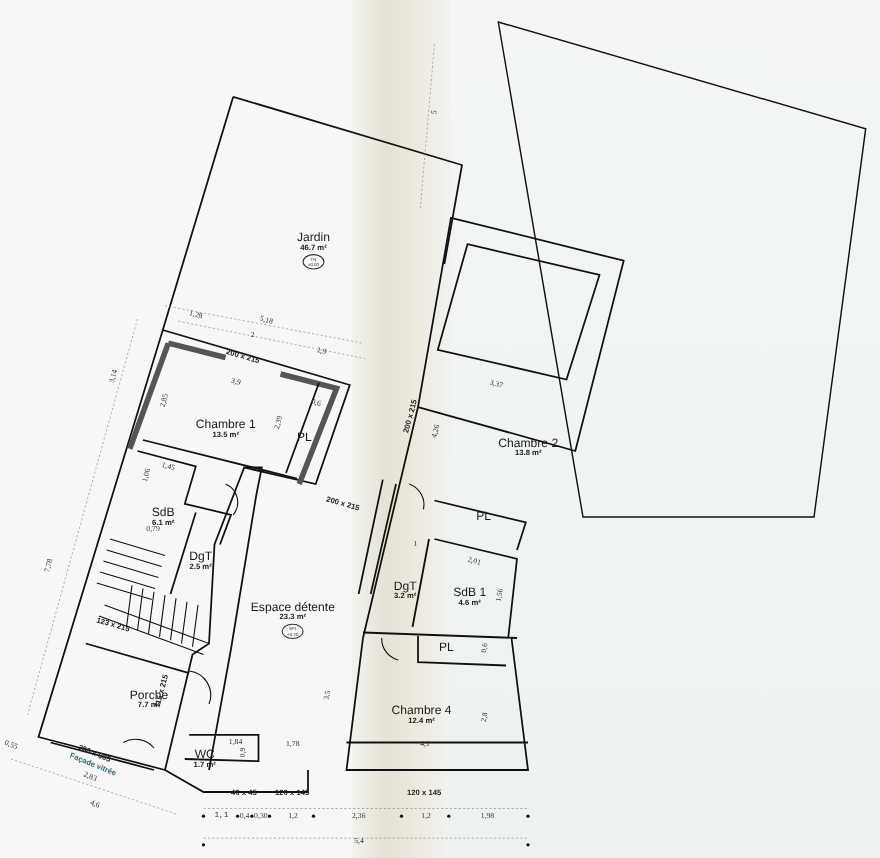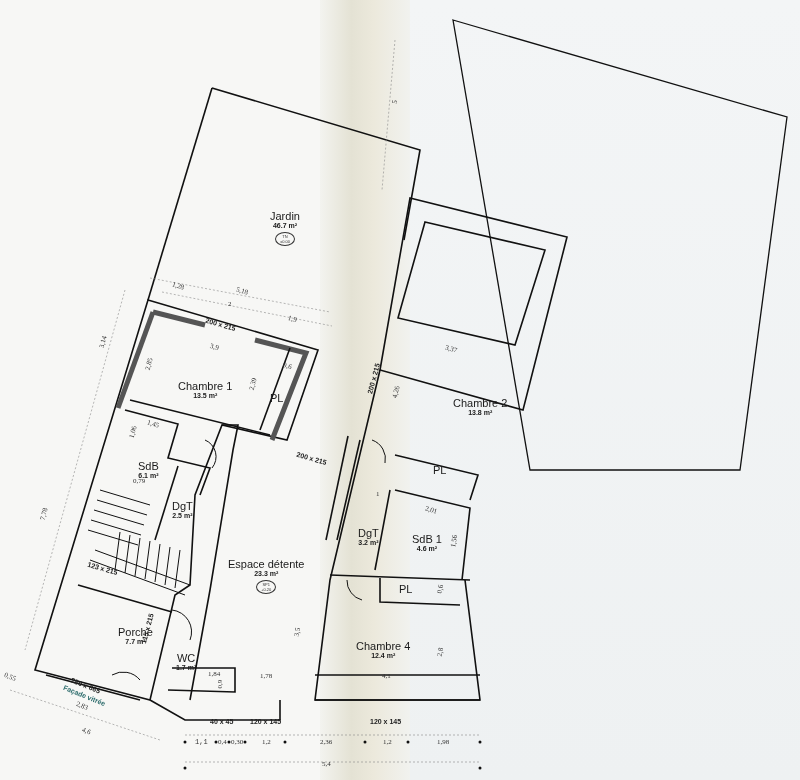--- a/index.html
+++ b/index.html
@@ -129,30 +129,30 @@
   <span class="room-name">PL</span>
 </div>
 <div class="lbl" style="left:138px;top:460px;">
   <span class="room-name">SdB</span>
   <span class="room-area">6.1 m²</span>
 </div>
 <div class="lbl" style="left:172px;top:500px;">
   <span class="room-name">DgT</span>
   <span class="room-area">2.5 m²</span>
 </div>
-<div class="lbl" style="left:228px;top:558px;">
+<div class="lbl" style="left:228px;top:546px;">
   <span class="room-name">Espace détente</span>
   <span class="room-area">23.3 m²</span>
   <span class="badge"><span>SP1</span><br><span>+0.20</span></span>
 </div>
 <div class="lbl" style="left:86px;top:626px;margin-left:32px;">
   <span class="room-name">Porche</span>
   <span class="room-area">7.7 m²</span>
 </div>
-<div class="lbl" style="left:176px;top:652px;">
+<div class="lbl" style="left:176px;top:680px;">
   <span class="room-name">WC</span>
   <span class="room-area">1.7 m²</span>
 </div>
 <div class="lbl" style="left:413px;top:397px;margin-left:40px;">
   <span class="room-name">Chambre 2</span>
   <span class="room-area">13.8 m²</span>
 </div>
 <div class="lbl" style="left:433px;top:464px;">
   <span class="room-name">PL</span>
 </div>

